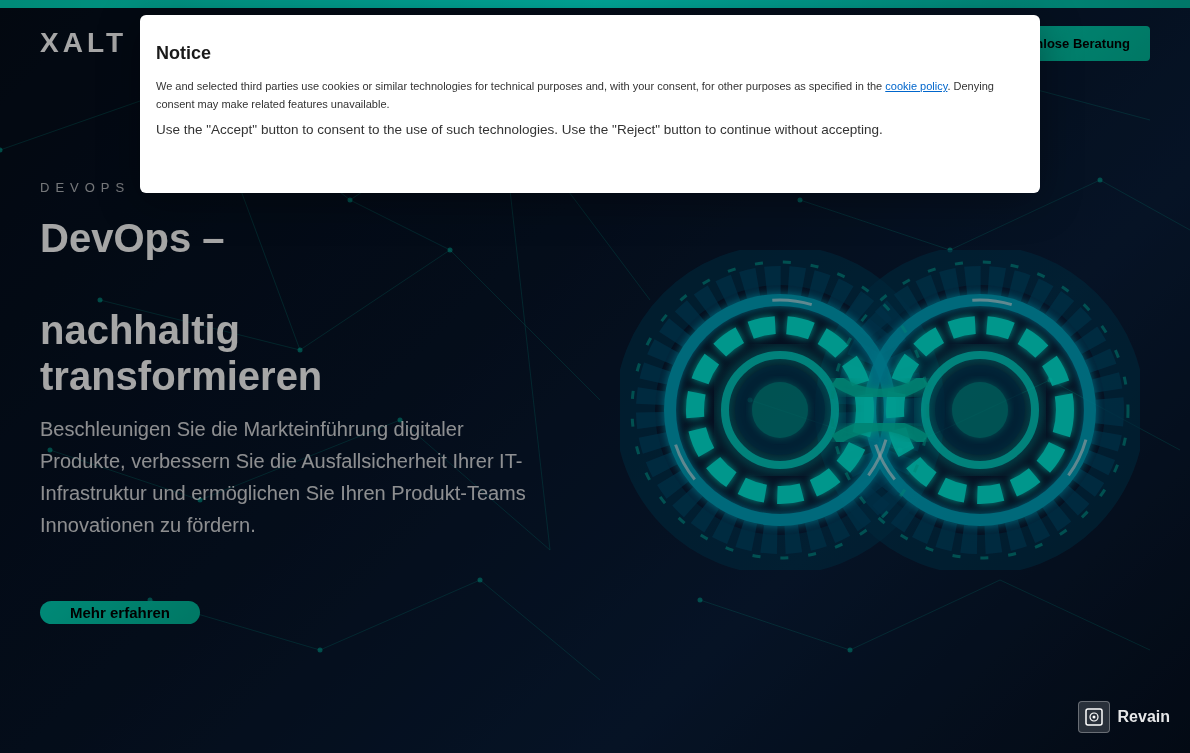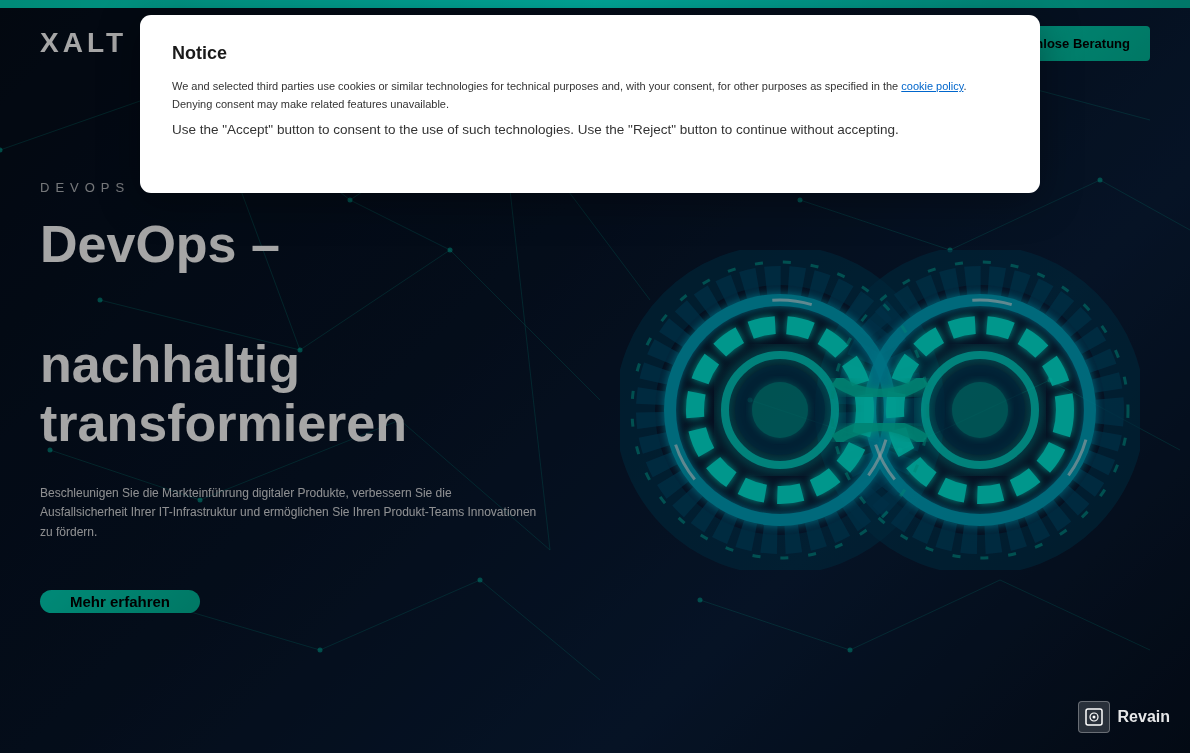--- a/index.html
+++ b/index.html
@@ -94,31 +94,31 @@
     .devops-label {
       color: rgba(255,255,255,0.7);
       font-size: 13px;
       letter-spacing: 6px;
       margin-bottom: 20px;
       font-weight: 400;
     }
 
     .hero-title {
       color: #ffffff;
-      font-size: 52px;
+      font-size: 40px;
       font-weight: 800;
       line-height: 1.15;
-      margin-bottom: 30px;
+      margin-bottom: 14px;
     }
 
     .hero-description {
       color: rgba(255,255,255,0.85);
-      font-size: 12px;
+      font-size: 20px;
       line-height: 1.6;
-      margin-bottom: 48px;
+      margin-bottom: 60px;
       max-width: 500px;
     }
 
     .mehr-button {
       background: linear-gradient(135deg, #00d4b8, #00b89a);
       color: #000000;
       border: none;
       padding: 3px 30px;
       border-radius: 30px;
       font-size: 15px;
@@ -154,22 +154,22 @@
       z-index: 15;
     }
 
     
     .cookie-modal {
       position: absolute;
       top: 15px;
       left: 140px;
       width: 900px;
       background: #ffffff;
-      border-radius: 11px;
-      padding: 28px 32px 28px 32px;
+      border-radius: 6px;
+      padding: 28px 32px 28px 16px;
       z-index: 100;
       box-shadow: 0 8px 40px rgba(0,0,0,0.35);
     }
 
     .notice-title {
       font-size: 18px;
       font-weight: 700;
       color: #1a1a1a;
       margin-bottom: 14px;
     }

